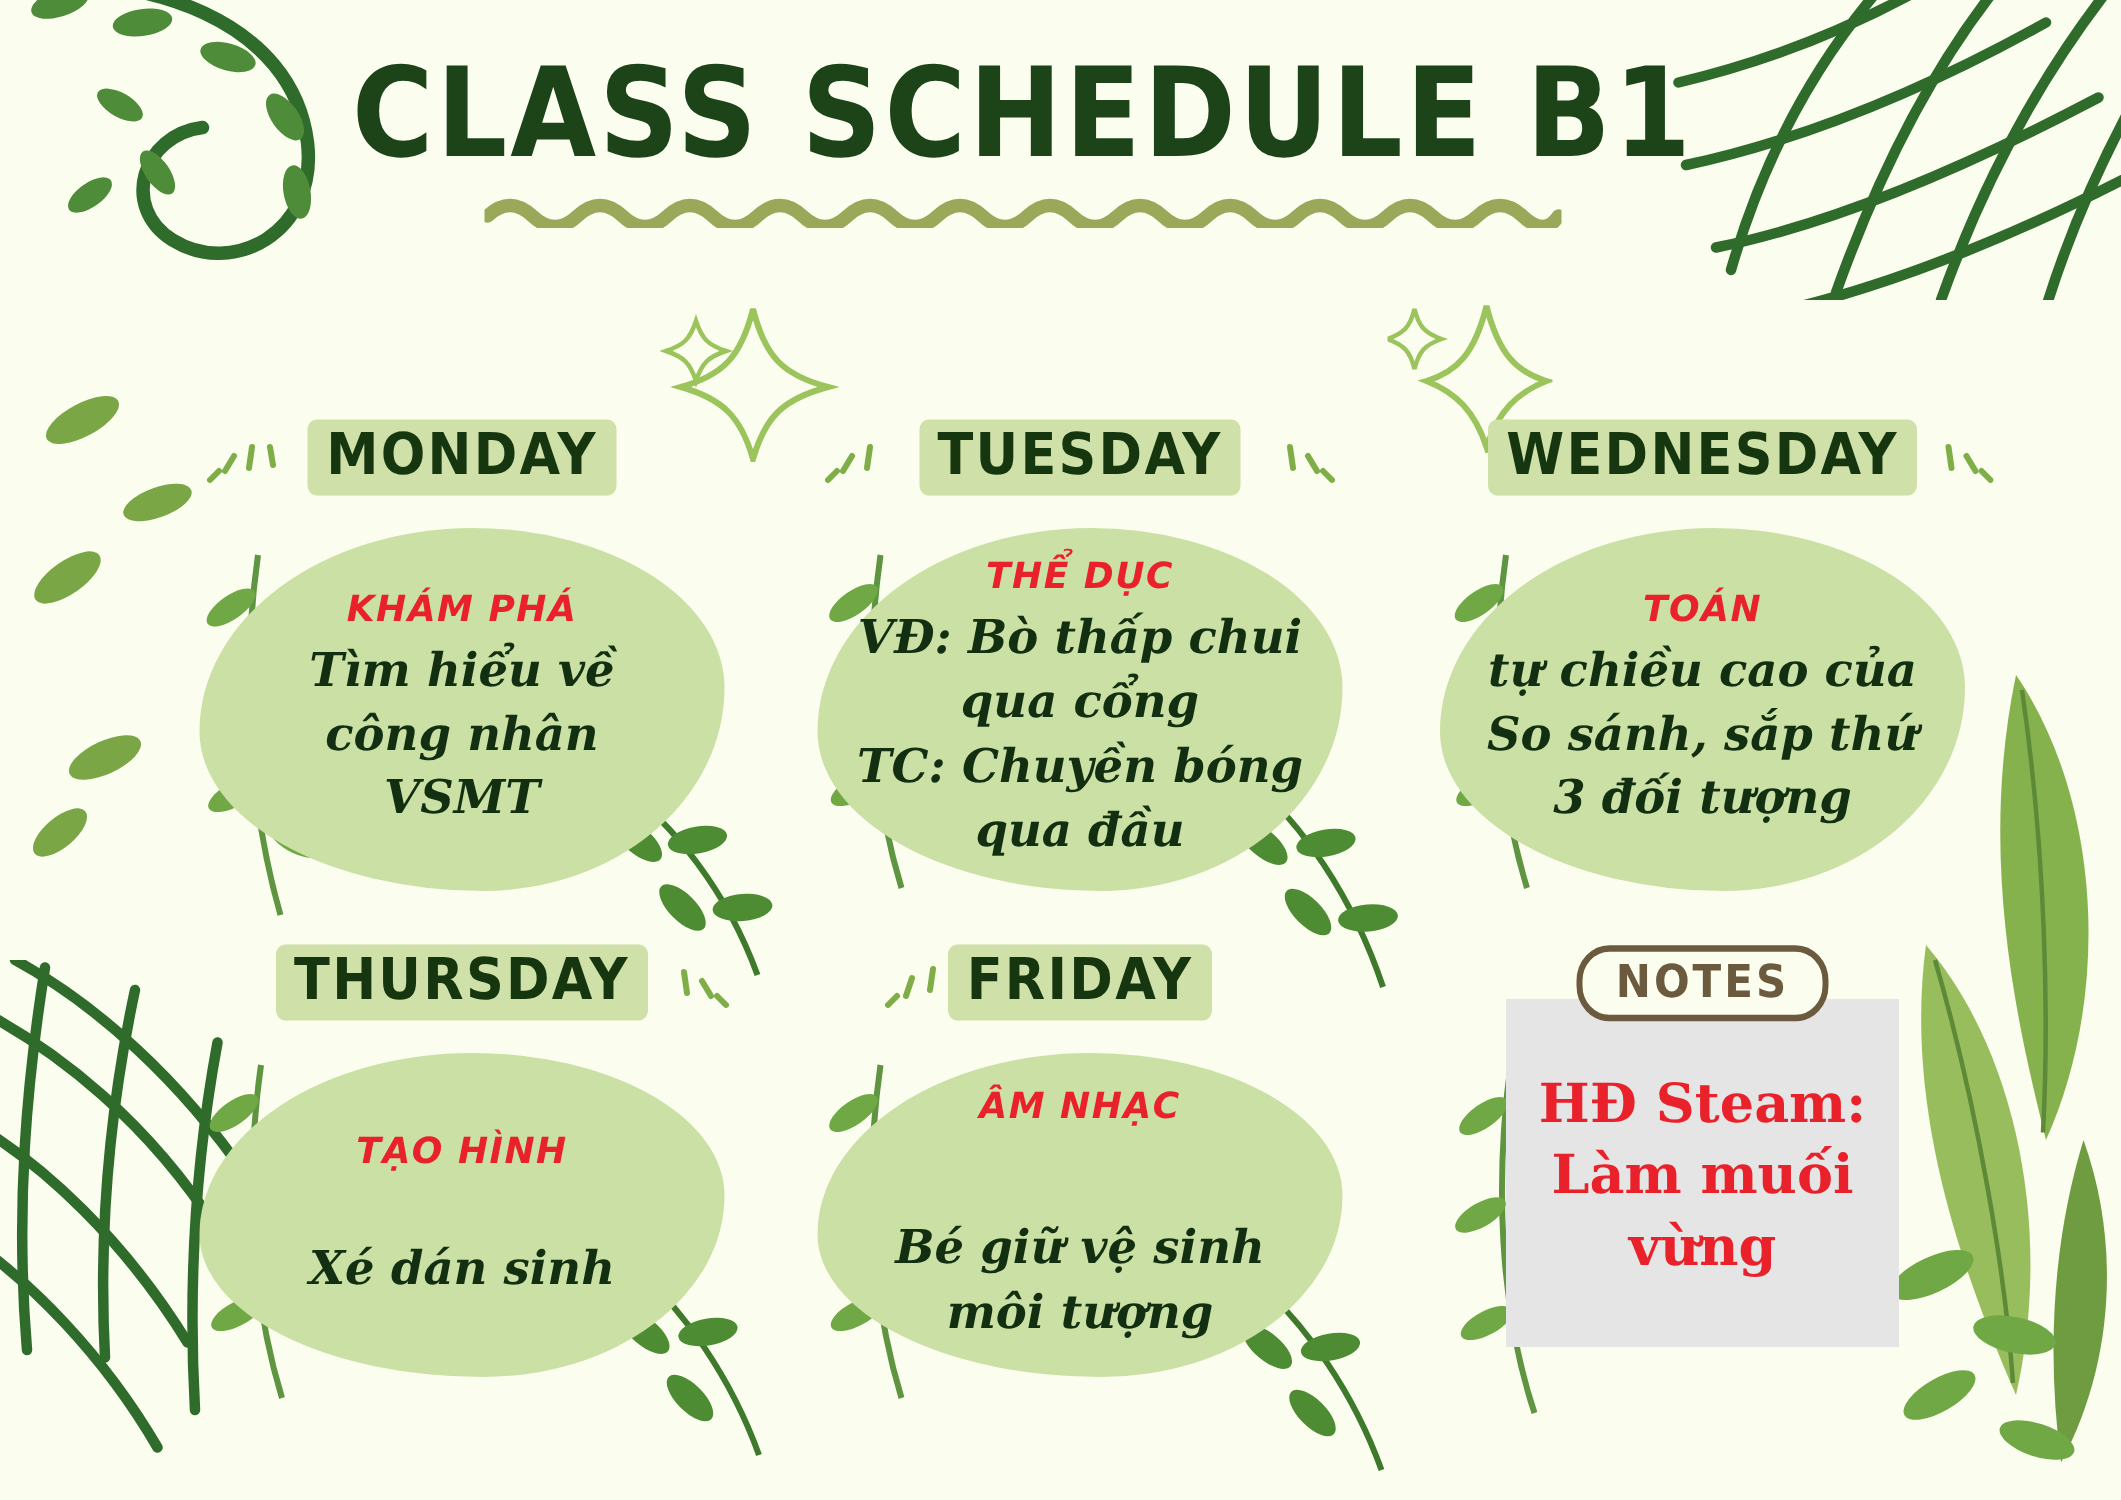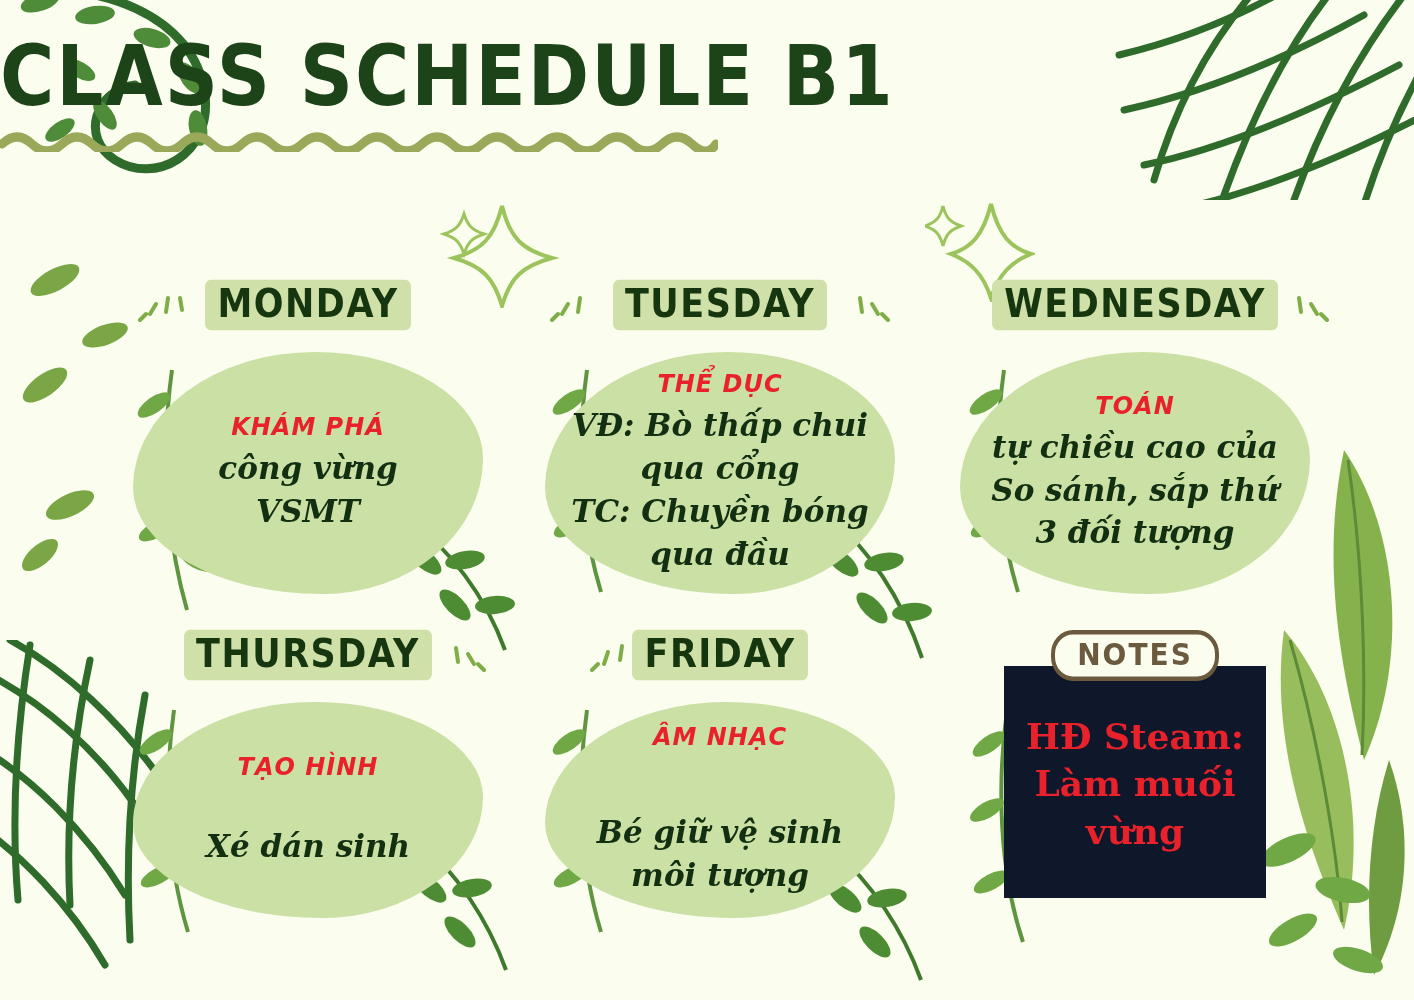--- a/index.html
+++ b/index.html
@@ -27,21 +27,21 @@
     pointer-events: none;
   }
   .deco svg { display: block; }
 
   
   .title-wrap {
     position: absolute;
     top: 38px;
     left: 0;
     width: 1364px;
-    text-align: left;
+    text-align: center;
   }
   .title {
     font-family: "DejaVu Sans", sans-serif;
     font-weight: 700;
     font-size: 74px;
     letter-spacing: 2px;
     color: #1d4419;
     text-transform: uppercase;
     line-height: 1.05;
     transform: scaleY(1.12);
@@ -156,21 +156,21 @@
     letter-spacing: 2px;
     padding: 2px 22px 4px;
     text-transform: uppercase;
     transform: scaleY(1.08);
   }
   .notes-card {
     position: relative;
     margin: -18px auto 0;
     width: 262px;
     min-height: 232px;
-    background: #0f172a;
+    background: #e5e5e5;
     display: flex;
     flex-direction: column;
     align-items: center;
     justify-content: center;
     padding: 18px 4px 14px;
     box-sizing: border-box;
     z-index: 2;
   }
   .notes-text {
     color: #e8212b;
@@ -425,21 +425,22 @@
               <path d="M18 20 L 12 30"></path>
               <path d="M30 14 L 28 28"></path>
               <path d="M42 14 L 44 26"></path>
           </g>
         </svg>
         <span class="day-label">MONDAY</span>
       </div>
       <div class="blob">
         <div class="subject">KHÁM PHÁ</div>
         <div class="detail">
-          <span class="line">công vừng</span>
+          <span class="line">Tìm hiểu về</span>
+          <span class="line">công nhân</span>
           <span class="line">VSMT</span>
         </div>
       </div>
     </div>
 
     <div class="cell cell-tue">
       <div class="day-label-row">
         <svg class="sparkline spark-left" width="48" height="40" viewBox="0 0 48 40">
           <g stroke="#7fae48" stroke-width="4" stroke-linecap="round">
             <path d="M8 30 L 2 36"></path>

